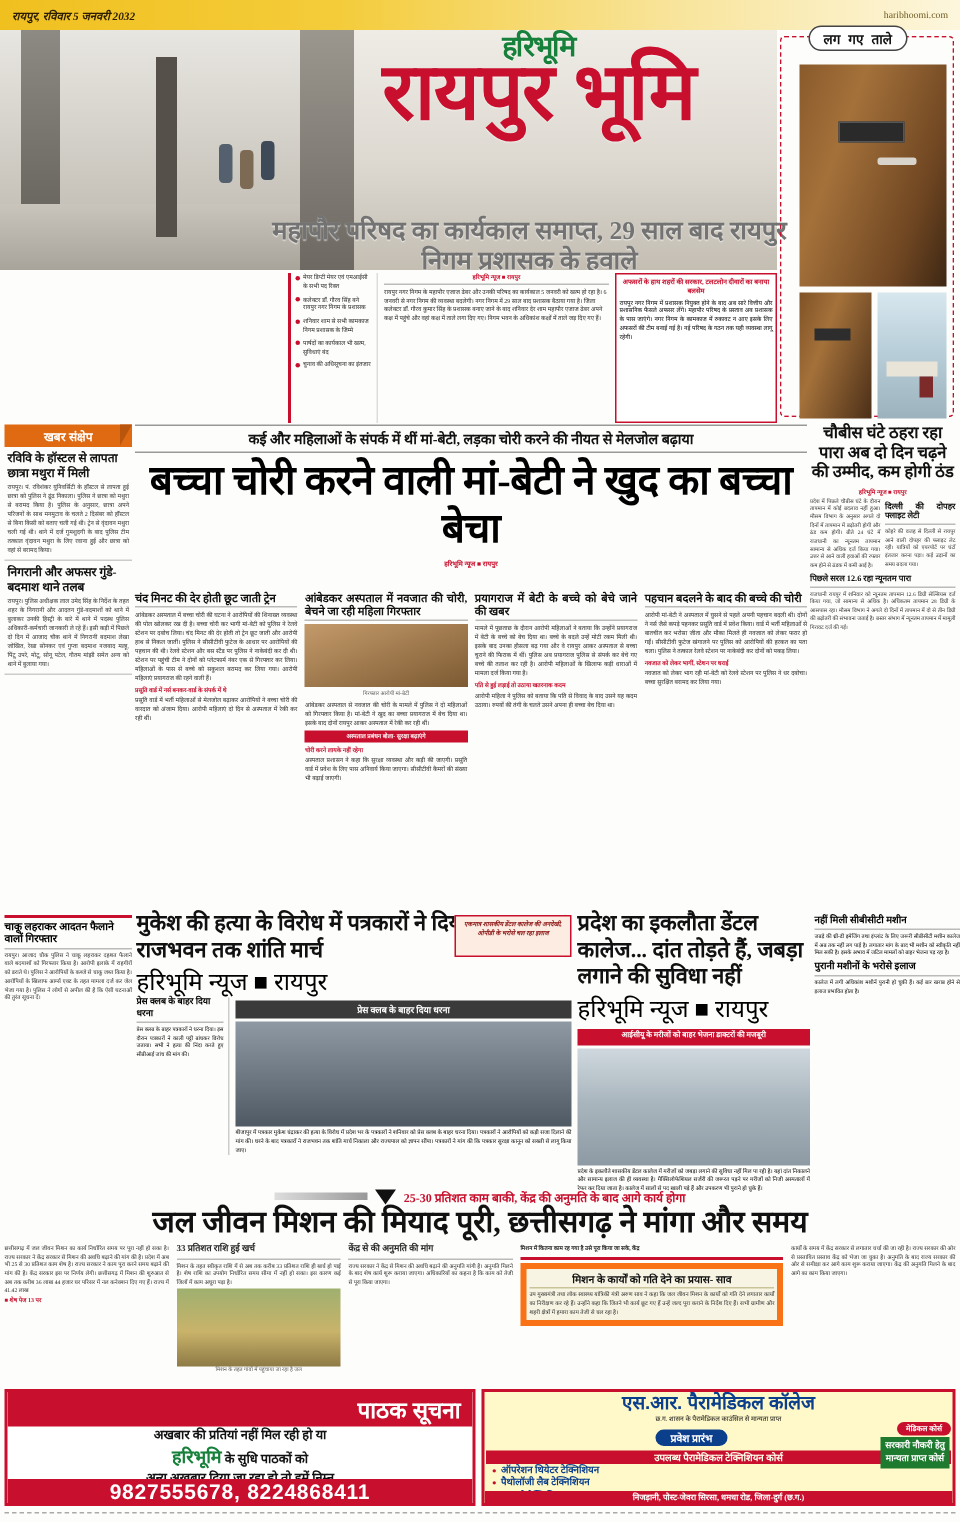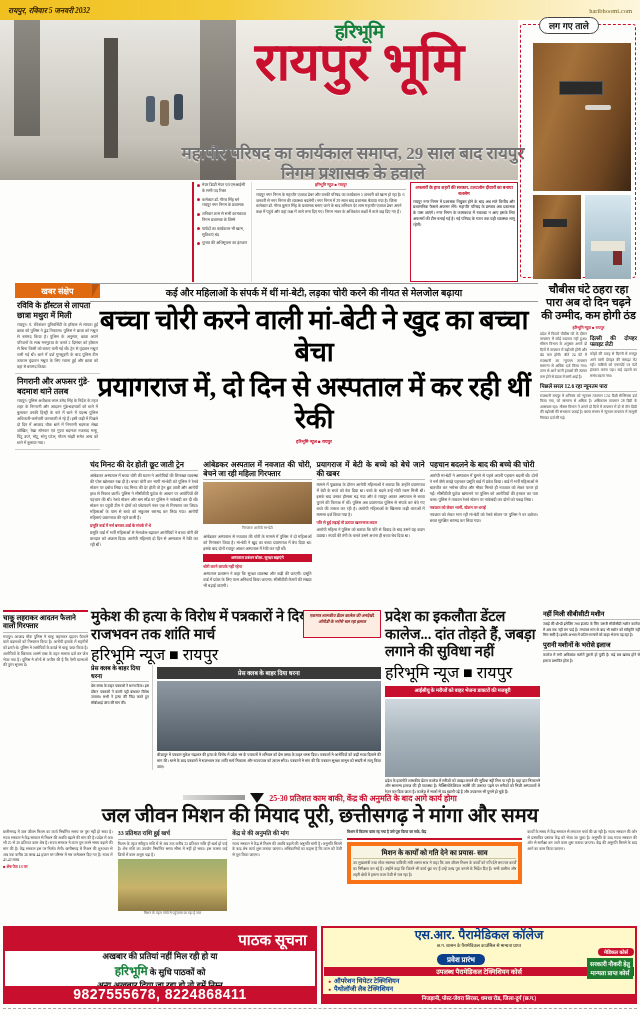--- a/index.html
+++ b/index.html
@@ -72,21 +72,21 @@
   }
 
   
   .locks{
     position:absolute; left:520px; top:24px; width:116px; height:254px;
     border:1px dashed #c8102e; border-radius:3px; padding:3px;
   }
   .locks .cap{
     position:absolute; left:18px; top:-8px; background:#fff;
     border:1px solid #444; border-radius:9px; padding:1px 9px;
-    font-family:Liberation Sans, sans-serif; font-weight:bold; font-size:9px; color:#111;
+    font-family:Liberation Mono, monospace; font-weight:bold; font-size:9px; color:#111;
   }
   .door-big{position:absolute;left:12px;top:18px;width:98px;height:148px;background:linear-gradient(110deg,#8a5a2b 0%,#a4713a 30%,#6f4622 75%,#3d2713 100%);}
   .door-big:after{content:"";position:absolute;left:52px;top:62px;width:26px;height:5px;background:#d8d4cb;border-radius:2px;}
   .door-big .plate{position:absolute;left:26px;top:38px;width:44px;height:14px;background:#2a2a2a;border:1px solid #555;}
   .door-sm{position:absolute;left:12px;top:170px;width:48px;height:84px;background:linear-gradient(110deg,#7f5226,#a4713a 35%,#4b2f18);}
   .door-sm .plate{position:absolute;left:10px;top:24px;width:24px;height:8px;background:#2d2d2d;}
   .room{position:absolute;left:64px;top:170px;width:46px;height:84px;background:linear-gradient(180deg,#d8e7ee 0%,#b9cfda 45%,#9cb2bd 100%);}
   .room .desk{position:absolute;left:6px;top:46px;width:34px;height:10px;background:#e9e4d8;}
   .room .chair{position:absolute;left:28px;top:56px;width:9px;height:14px;background:#7c2a2a;}
 
@@ -98,21 +98,21 @@
   .bul .dot{flex:0 0 3px; height:3px; background:#c8102e; border-radius:50%; margin-top:1.5px;}
   .byline{font-size:4px; font-weight:bold; color:#c8102e; text-align:center; border-bottom:1px solid #bbb; padding-bottom:1px; margin-bottom:2px;}
   .tbox{
     flex:0 0 108px; border:1px solid #c8102e; padding:2px;
     background:#fff;
   }
   .tbox .th{font-size:4.5px; font-weight:bold; color:#c8102e; text-align:center; margin-bottom:2px; line-height:1.3;}
   .tbox p{font-size:4px; line-height:1.45; text-align:justify;}
 
   
-  .rail-l{position:absolute; left:15px; top:283px; width:85px; height:322px;}
+  .rail-l{position:absolute; left:3px; top:283px; width:85px; height:322px;}
   .rail-head{
     background:#e06a12; color:#fff; font-family:"Liberation Sans",sans-serif;
     font-weight:bold; font-size:8px; text-align:center; padding:2px 0; position:relative;
   }
   .rail-head:after{content:""; position:absolute; right:-0px; top:0; border-top:14px solid #b9550c; border-right:8px solid transparent;}
   .rail-item{border-bottom:1px solid #ccc; padding:3px 2px;}
   .rail-item h4{font-size:8px; line-height:1.2; color:#111; font-weight:bold; margin-bottom:2px;}
   .rail-item p{font-size:4px; line-height:1.5; text-align:justify; color:#333;}
 
   
@@ -281,21 +281,20 @@
     </div>
     <div class="rail-item">
       <h4>निगरानी और अफसर गुंडे-बदमाश थाने तलब</h4>
       <p>रायपुर। पुलिस अधीक्षक लाल उमेद सिंह के निर्देश के तहत शहर के निगरानी और आदतन गुंडे-बदमाशों को थाने में बुलाकर उनकी हिस्ट्री के बारे में थाने में पदस्थ पुलिस अधिकारी-कर्मचारी जानकारी ले रहे हैं। इसी कड़ी में पिछले दो दिन में आजाद चौक थाने में निगरानी बदमाश लेखा जोखित, रेखा सोनकर एवं गुप्ता बदमाश नजबाद मल्हू, पिंटू उपरे, मोटू, सोनू पटेल, गौतम मांझी समेत अन्य को थाने में बुलाया गया।</p>
     </div>
   </div>
 
   <div class="lead">
     <div class="kicker">कई और महिलाओं के संपर्क में थीं मां-बेटी, लड़का चोरी करने की नीयत से मेलजोल बढ़ाया</div>
     <h1>बच्चा चोरी करने वाली मां-बेटी ने खुद का बच्चा बेचा</h1>
-    <h1>प्रयागराज में, दो दिन से अस्पताल में कर रही थीं रेकी</h1>
     <div class="byline2">हरिभूमि न्यूज  ■  रायपुर</div>
     <div class="lead-cols">
       <div class="lcol">
         <h5>चंद मिनट की देर होती छूट जाती ट्रेन</h5>
         <p>आंबेडकर अस्पताल में बच्चा चोरी की घटना ने आरोपियों की शिनाख्त व्यवस्था की पोल खोलकर रख दी है। बच्चा चोरी कर भागी मां-बेटी को पुलिस ने रेलवे स्टेशन पर दबोच लिया। चंद मिनट की देर होती तो ट्रेन छूट जाती और आरोपी हाथ से निकल जातीं। पुलिस ने सीसीटीवी फुटेज के आधार पर आरोपियों की पहचान की थी। रेलवे स्टेशन और बस स्टैंड पर पुलिस ने नाकेबंदी कर दी थी। स्टेशन पर पहुंची टीम ने दोनों को प्लेटफार्म नंबर एक से गिरफ्तार कर लिया। महिलाओं के पास से बच्चे को सकुशल बरामद कर लिया गया। आरोपी महिलाएं प्रयागराज की रहने वाली हैं।</p>
         <div class="sub">प्रसूति वार्ड में नर्स बनकर-वार्ड के संपर्क में थे</div>
         <p>प्रसूति वार्ड में भर्ती महिलाओं से मेलजोल बढ़ाकर आरोपियों ने बच्चा चोरी की वारदात को अंजाम दिया। आरोपी महिलाएं दो दिन से अस्पताल में रेकी कर रही थीं।</p>
       </div>
       <div class="lcol">
         <h5>आंबेडकर अस्पताल में नवजात की चोरी, बेचने जा रही महिला गिरफ्तार</h5>

